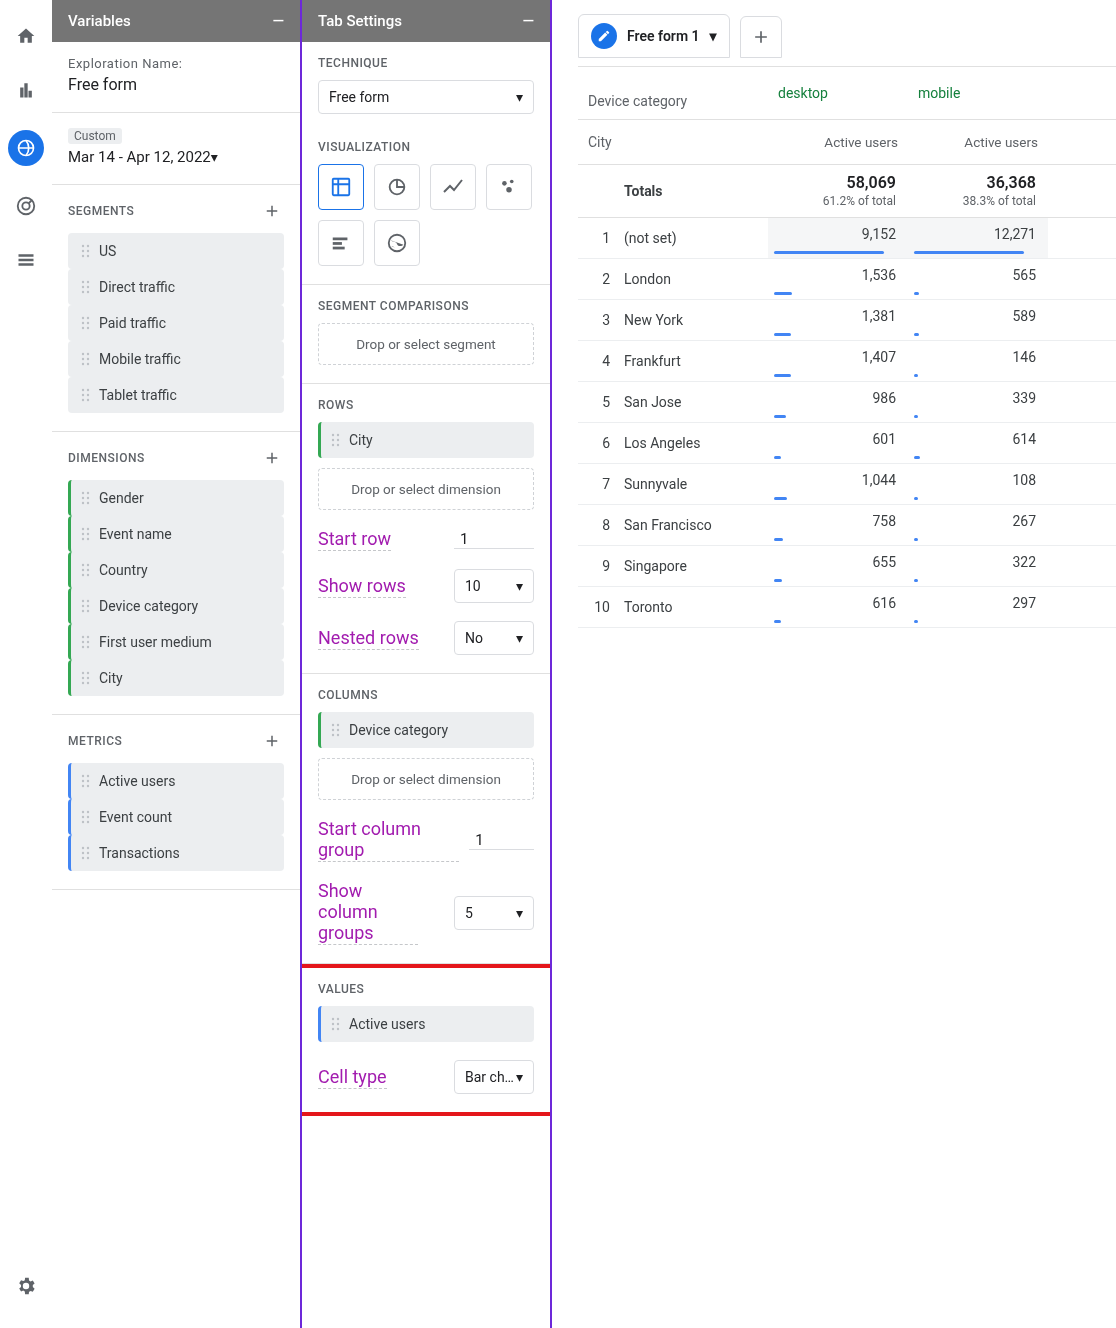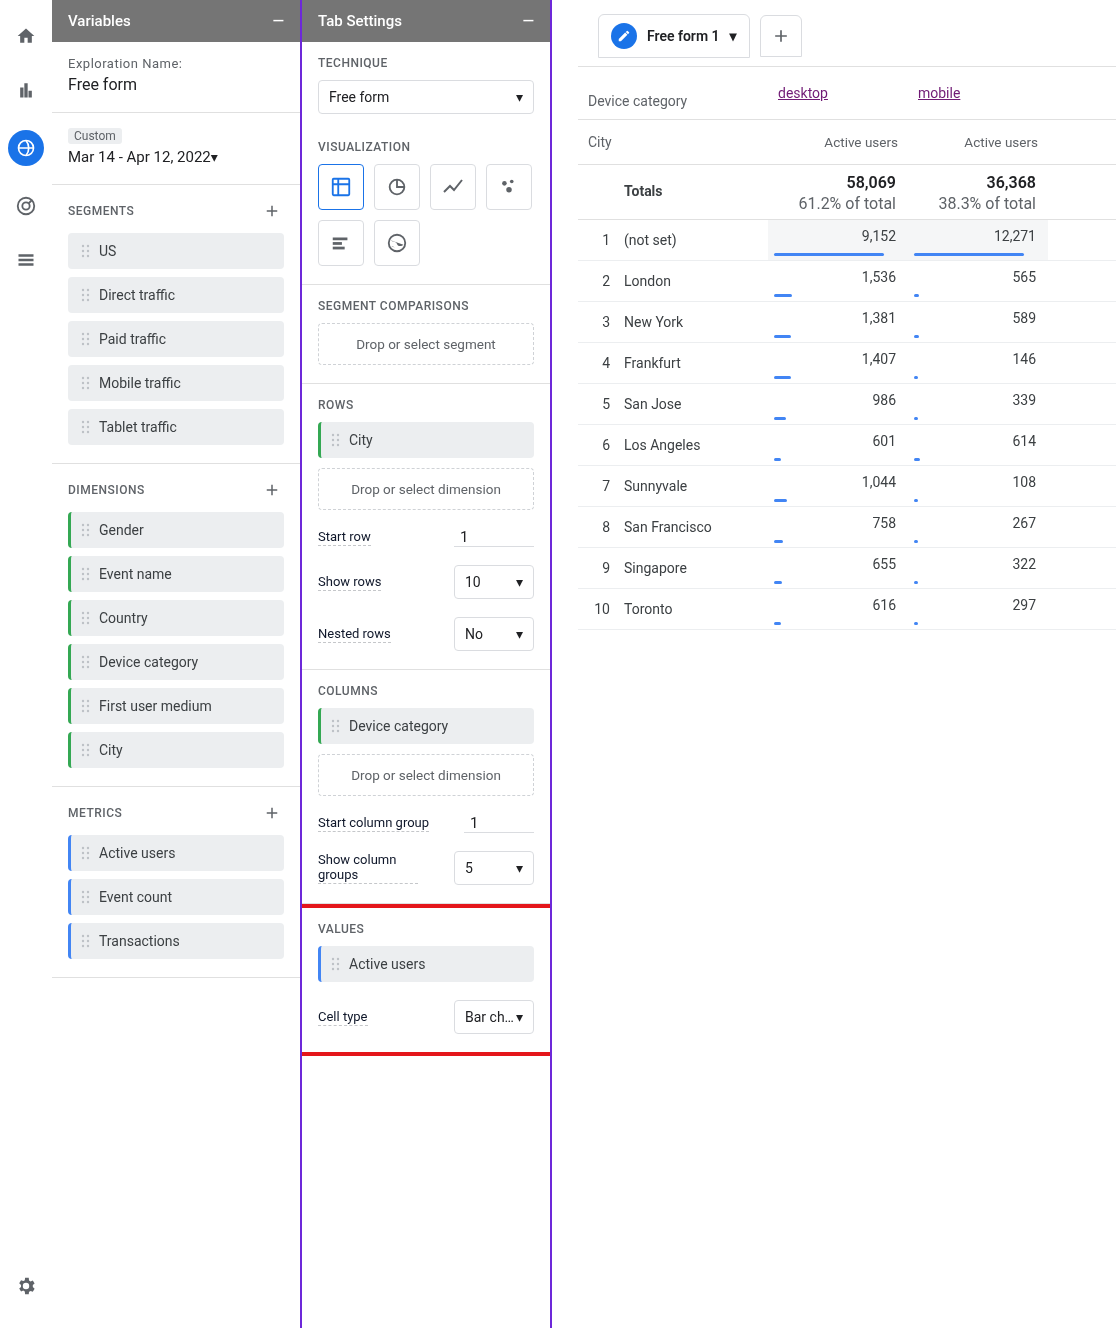--- a/index.html
+++ b/index.html
@@ -68,45 +68,45 @@
       font-size: 12px;
       font-weight: 500;
       letter-spacing: .5px;
       color: #5f6368;
       display: flex;
       justify-content: space-between;
       align-items: center;
       margin-bottom: 10px;
     }
     .plus-btn { width: 24px; height: 24px; display: flex; align-items: center; justify-content: center; color: #5f6368; cursor: pointer; }
-    .chips { display: flex; flex-direction: column; gap: 8px; }
+    .chips { display: flex; flex-direction: column; }
     .chip {
       background: #eceef0;
       border-radius: 4px;
       padding: 10px 10px;
       display: flex;
       align-items: center;
       gap: 8px;
       font-size: 14px;
       color: #3c4043;
       cursor: grab;
     }
     .chip .grip {
       width: 10px; height: 14px;
       color: #bdc1c6;
       display: flex; align-items: center; justify-content: center;
     }
     .chip.green { border-left: 3px solid #34a853; }
     .chip.blue  { border-left: 3px solid #4285f4; }
     .chip.plain { border-left: 3px solid transparent; }
     .dash-label {
-      color: #0f172a;
+      color: #a21caf;
       border-bottom: 1px dashed #c5c7ca;
       display: inline-block;
-      font-size: 13px;
+      font-size: 18px;
       padding-bottom: 1px;
     }
     .field-row { display: flex; align-items: center; justify-content: space-between; margin-top: 18px; gap: 10px;}
     .num-val { font-size: 15px; color: #202124; }
     .select-box {
       border: 1px solid #dadce0;
       border-radius: 4px;
       padding: 8px 10px;
       display: flex;
       justify-content: space-between;
@@ -147,21 +147,21 @@
       display:inline-block;
       background:#eceef0;
       color:#5f6368;
       font-size:12px;
       padding:1px 6px;
       border-radius:3px;
       margin-bottom:4px;
     }
     
     .main { flex: 1; padding-left: 26px; padding-top: 14px; overflow:hidden;}
-    .tabs { display: flex; gap: 10px; align-items: center; margin-left: 20px; }
+    .tabs { display: flex; gap: 10px; align-items: flex-end; }
     .tab {
       background: #fff;
       border: 1px solid #dadce0;
       border-radius: 6px 6px 0 0;
       padding: 8px 12px;
       display: flex;
       align-items: center;
       gap: 10px;
       font-weight: 600;
       cursor: pointer;
@@ -173,32 +173,32 @@
     }
     .tab-add {
       width: 42px; height: 42px; border: 1px solid #dadce0;
       display: flex; align-items: center; justify-content: center;
       border-radius: 6px 6px 0 0;
       color: #5f6368; cursor: pointer;
     }
     .report-table { margin-top: 8px; border-top:1px solid #e0e0e0;}
     .hdr-row { display: flex; border-bottom: 1px solid #e0e0e0; }
     .col-label { width: 190px; padding: 18px 10px 10px; color:#5f6368; }
-    .col-val { width: 140px; padding: 18px 10px 10px; color:#701a75;text-decoration:underline; }
+    .col-val { width: 140px; padding: 18px 10px 10px; color:#15803d; }
     .data-row { display: flex; border-bottom: 1px solid #eceef0; }
     .c-idx { width: 40px; text-align: right; padding: 12px 8px; color:#3c4043;}
     .c-name { width: 150px; padding: 12px 6px; color:#3c4043;}
     .c-cell { width: 140px; padding: 8px 12px 6px 6px; text-align: right; position:relative;}
     .c-cell .num { font-size:14px; color:#3c4043; }
     .c-cell .bar { height:3px; background:#4285f4; position:absolute; bottom:4px; left:6px; border-radius:2px;}
     .totals-row { display:flex; border-bottom:1px solid #e0e0e0; font-weight:500;}
     .totals-row .c-idx { width:40px;}
     .totals-row .c-name { font-weight:700; padding-top:18px; padding-bottom:18px;}
     .totals-row .c-cell .num { font-size:16px; font-weight:600; color:#202124;}
-    .totals-row .c-cell .sub { font-size:16px; color:#5f6368; font-weight:400; display:block; margin-top:2px;}
+    .totals-row .c-cell .sub { font-size:12px; color:#5f6368; font-weight:400; display:block; margin-top:2px;}
     .shade { background: #f5f6f7; }
     .city-hdr { font-size:14px; color:#5f6368; padding: 14px 10px; width:190px;}
     .metric-hdr { font-size:13.5px; color:#5f6368; padding:14px 10px; text-align:right; width:140px;}
     svg { display:block; }
     .panel-scroller { overflow-y:auto; flex:1;}
     .panel-scroller::-webkit-scrollbar{width:0;}
   </style>
 </head>
 <body>
 

